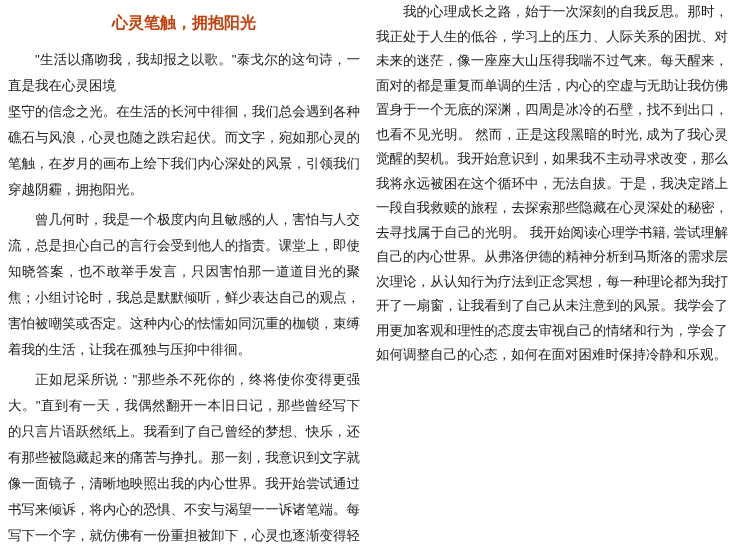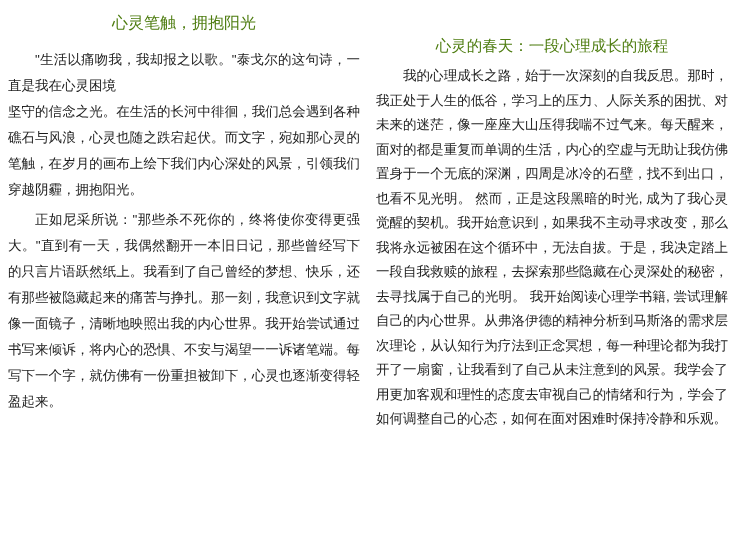--- a/index.html
+++ b/index.html
@@ -18,22 +18,22 @@
     height: 552px;
     padding: 0 8px;
     gap: 16px;
     overflow: hidden;
   }
   .col {
     flex: 0 0 352px;
     width: 352px;
   }
   .essay-title {
-    font-weight: 400;
-    color: #4d7c0f;
+    font-weight: 700;
+    color: #c2410c;
     text-align: center;
   }
   .col-left .essay-title {
     font-size: 16px;
     line-height: 22px;
     margin: 12px 0 13px 0;
   }
   .col-right .essay-title {
     font-size: 15.5px;
     line-height: 23px;
@@ -58,20 +58,20 @@
   }
 </style>
 </head>
 <body>
 
 <div class="page">
   <div class="col col-left">
     <h1 class="essay-title">心灵笔触，拥抱阳光</h1>
     <p class="essay-para">"生活以痛吻我，我却报之以歌。"泰戈尔的这句诗，一直是我在心灵困境
 坚守的信念之光。在生活的长河中徘徊，我们总会遇到各种礁石与风浪，心灵也随之跌宕起伏。而文字，宛如那心灵的笔触，在岁月的画布上绘下我们内心深处的风景，引领我们穿越阴霾，拥抱阳光。</p>
+    <p class="essay-para">曾几何时，我是一个极度内向且敏感的人，害怕与人交流，总是担心自己的言行会受到他人的指责。课堂上，即使知晓答案，也不敢举手发言，只因害怕那一道道目光的聚焦；小组讨论时，我总是默默倾听，鲜少表达自己的观点，害怕被嘲笑或否定。这种内心的怯懦如同沉重的枷锁，束缚着我的生活，让我在孤独与压抑中徘徊。</p>
     <p class="essay-para">正如尼采所说："那些杀不死你的，终将使你变得更强大。"直到有一天，我偶然翻开一本旧日记，那些曾经写下的只言片语跃然纸上。我看到了自己曾经的梦想、快乐，还有那些被隐藏起来的痛苦与挣扎。那一刻，我意识到文字就像一面镜子，清晰地映照出我的内心世界。我开始尝试通过书写来倾诉，将内心的恐惧、不安与渴望一一诉诸笔端。每写下一个字，就仿佛有一份重担被卸下，心灵也逐渐变得轻盈起来。</p>
   </div>
 
   <div class="col col-right">
-    <h1 class="essay-title">心灵的春天：一段心理成长的旅程</h1>
     <p class="essay-para">我的心理成长之路，始于一次深刻的自我反思。那时，我正处于人生的低谷，学习上的压力、人际关系的困扰、对未来的迷茫，像一座座大山压得我喘不过气来。每天醒来，面对的都是重复而单调的生活，内心的空虚与无助让我仿佛置身于一个无底的深渊，四周是冰冷的石壁，找不到出口，也看不见光明。 然而，正是这段黑暗的时光, 成为了我心灵觉醒的契机。我开始意识到，如果我不主动寻求改变，那么我将永远被困在这个循环中，无法自拔。于是，我决定踏上一段自我救赎的旅程，去探索那些隐藏在心灵深处的秘密，去寻找属于自己的光明。 我开始阅读心理学书籍, 尝试理解自己的内心世界。从弗洛伊德的精神分析到马斯洛的需求层次理论，从认知行为疗法到正念冥想，每一种理论都为我打开了一扇窗，让我看到了自己从未注意到的风景。我学会了用更加客观和理性的态度去审视自己的情绪和行为，学会了如何调整自己的心态，如何在面对困难时保持冷静和乐观。</p>
   </div>
 </div>
 
 </body></html>

